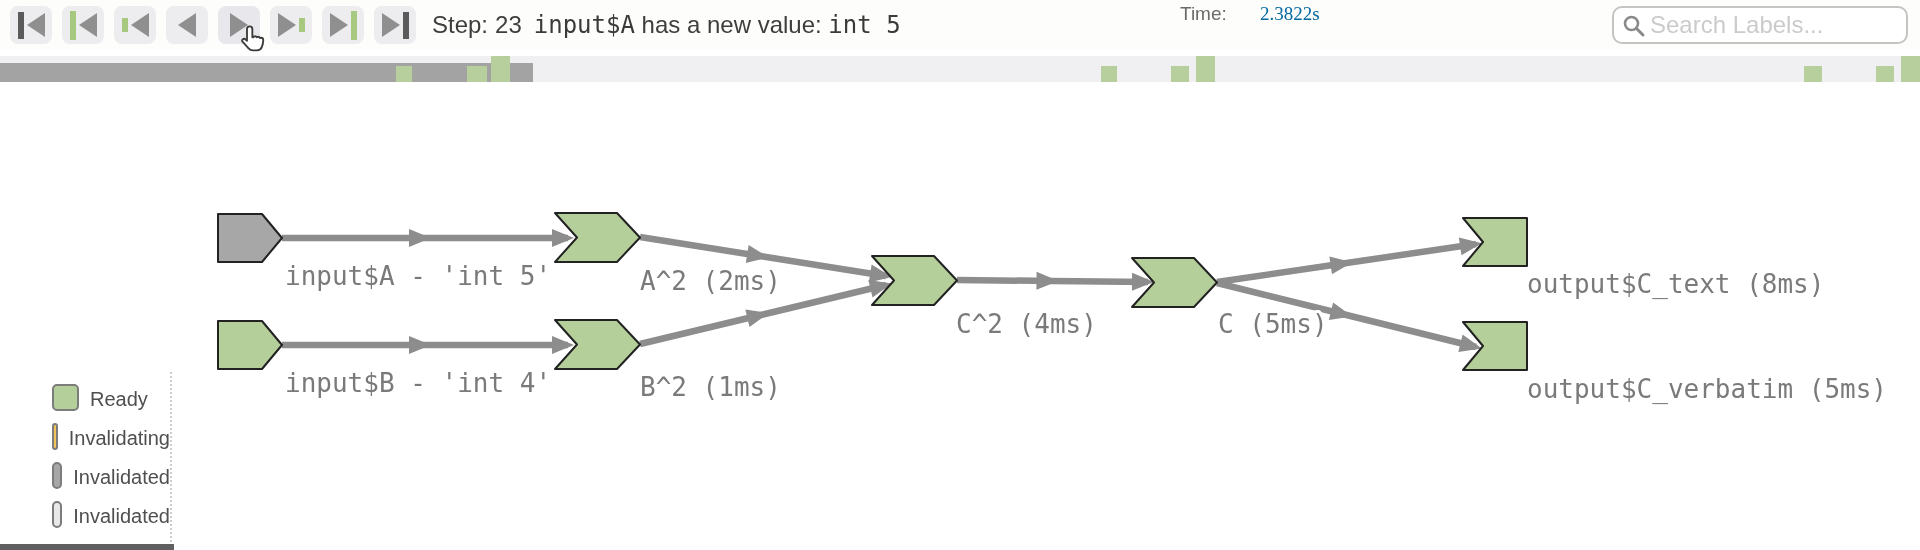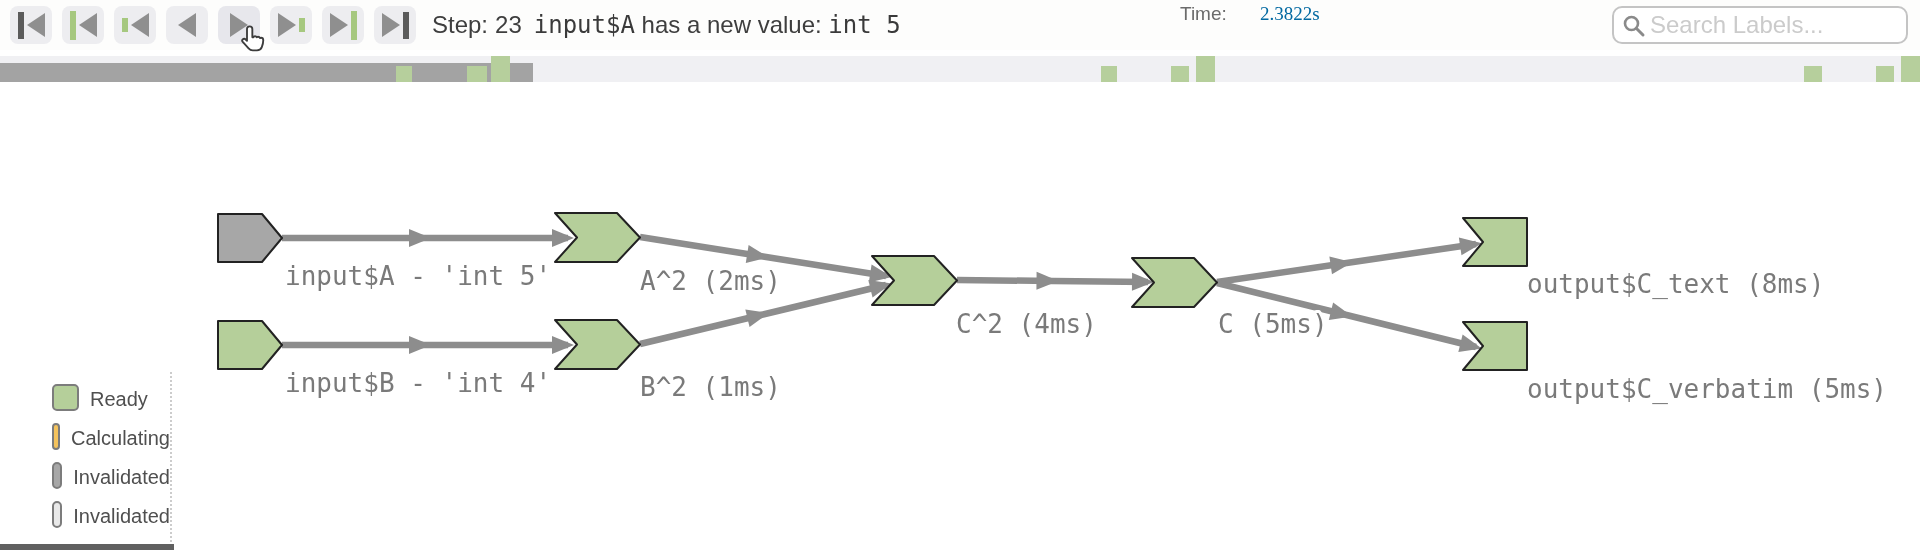--- a/index.html
+++ b/index.html
@@ -161,21 +161,21 @@
     <text x="1527" y="398" class="nodelabel">output$C_verbatim (5ms)</text>
   </svg>
 
 <div class="legend">
     <div class="legend-row">
       <div class="swatch" style="background: rgb(181, 207, 154);"></div>
       <span class="legend-label">Ready</span>
     </div>
     <div class="legend-row">
       <div class="swatch" style="background: rgb(245, 195, 92);"></div>
-      <span class="legend-label">Calculating</span>
+      <span class="legend-label">Invalidating</span>
     </div>
     <div class="legend-row">
       <div class="swatch" style="background: rgb(167, 167, 167);"></div>
       <span class="legend-label">Invalidated</span>
     </div>
     <div class="legend-row">
       <div class="swatch" style="background: rgb(233, 233, 233);"></div>
       <span class="legend-label">Invalidated</span>
     </div>
   </div>

